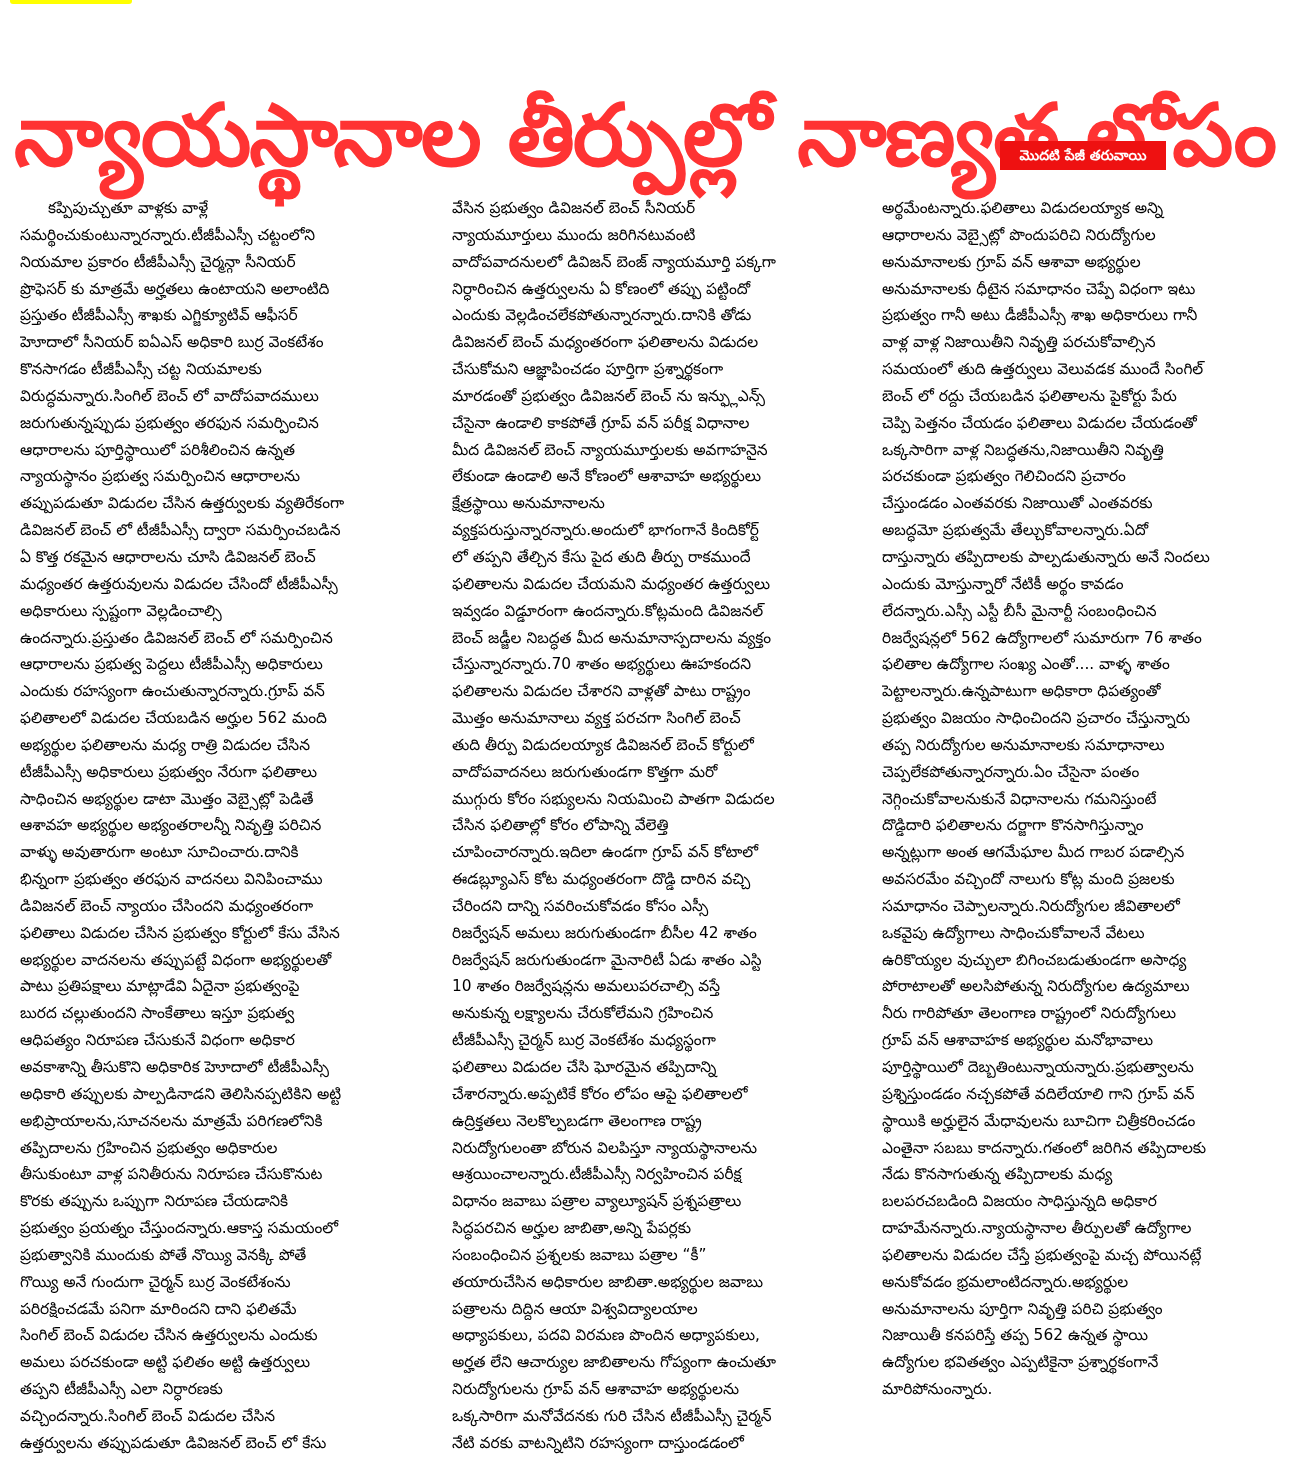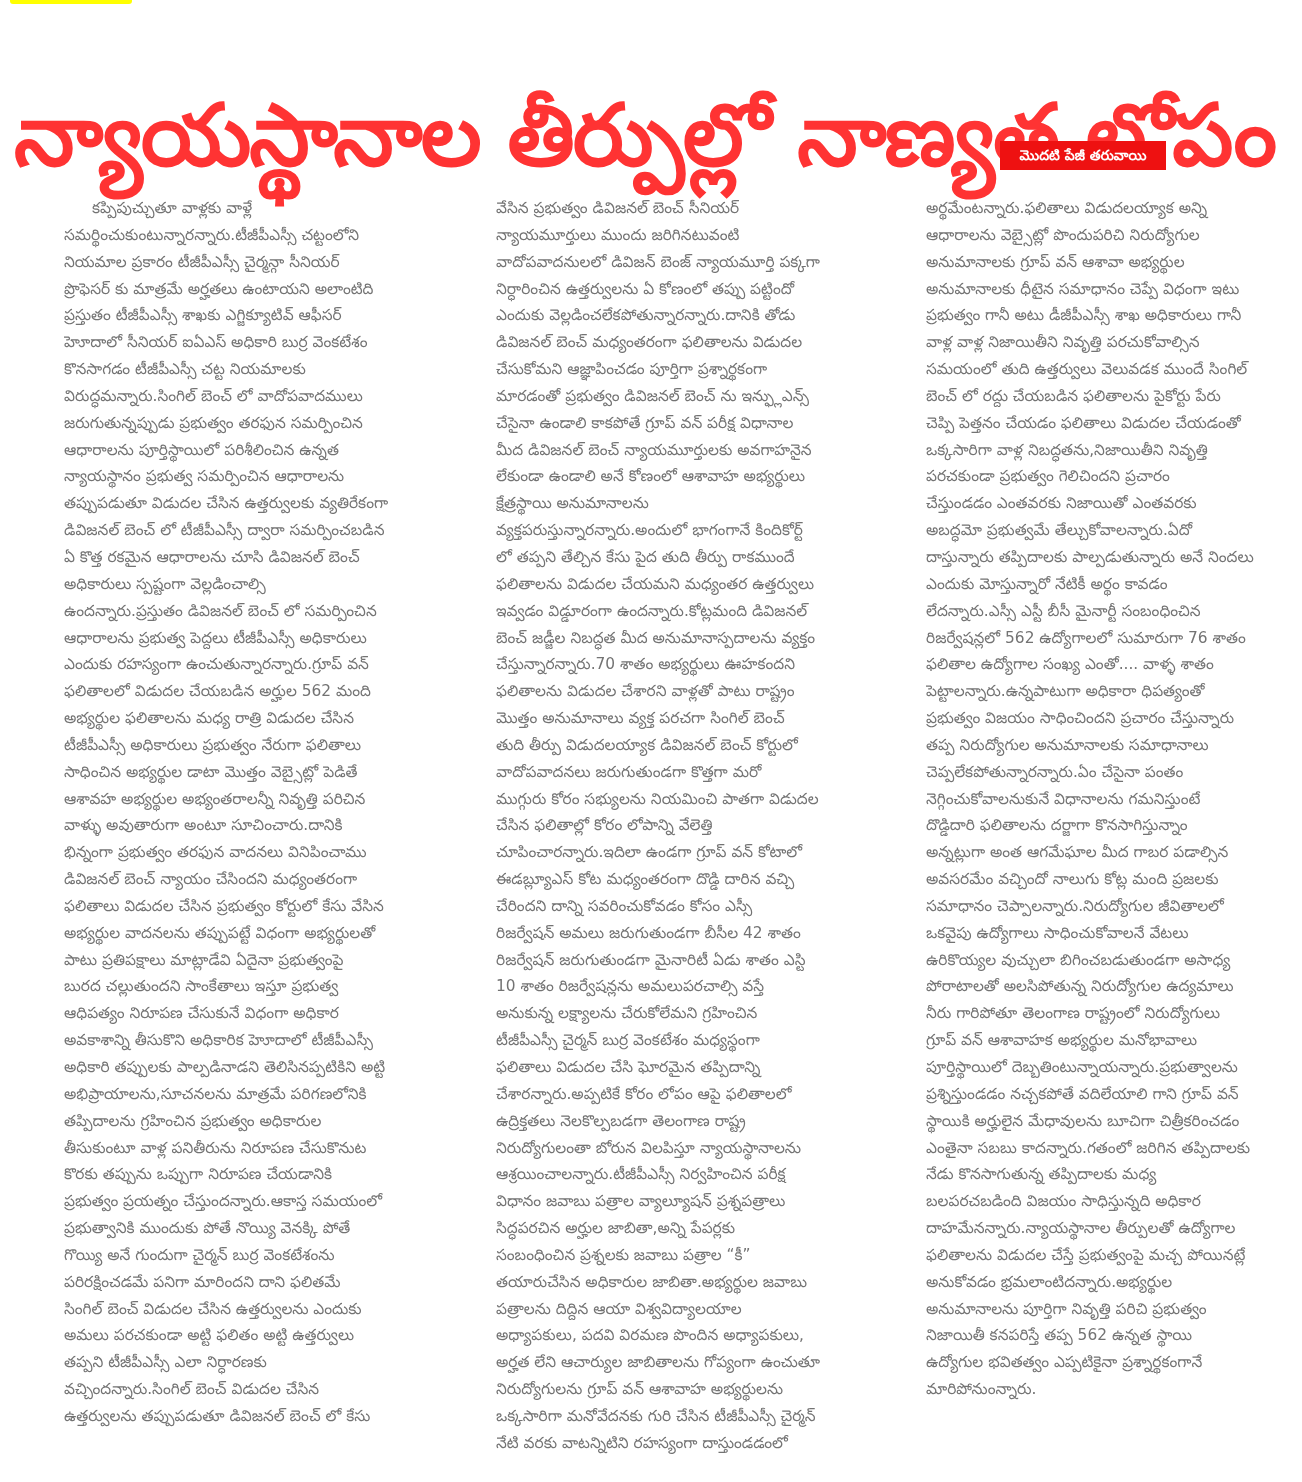--- a/index.html
+++ b/index.html
@@ -1,21 +1,21 @@
 <!DOCTYPE html>
 <html><head>
 <meta charset="utf-8">
 <style>
   html, body { margin: 0; padding: 0; background: #ffffff; }
   body { width: 1302px; height: 1482px; position: relative; overflow: hidden; font-family: "DejaVu Sans", sans-serif; color: #1a1a1a; }
   .top-tag { position: absolute; left: 10px; top: 0; width: 122px; height: 4px; background: #ffff00; border-radius: 0 0 3px 3px; }
   .headline { position: absolute; left: 14px; top: 22px; width: 1280px; text-align: center; color: #ff3333; font-family: "DejaVu Sans", sans-serif; font-weight: bold; font-size: 86px; line-height: 110px; letter-spacing: -2px; white-space: nowrap; }
   .continued { position: absolute; left: 1000px; top: 141px; width: 166px; height: 29px; background: #ee1111; color: #ffffff; font-family: "DejaVu Sans", sans-serif; font-size: 14px; font-weight: bold; line-height: 29px; text-align: center; }
   .columns { position: absolute; top: 195px; left: 0; width: 1302px; height: 1280px; }
-  .col { position: absolute; top: 0; font-family: "DejaVu Sans", sans-serif; font-size: 15.4px; line-height: 26.85px; color: #737373; margin-left: 44px; }
+  .col { position: absolute; top: 0; font-family: "DejaVu Sans", sans-serif; font-size: 15.4px; line-height: 26.85px; color: #000000; }
   .col1 { left: 20px; width: 410px; }
   .col2 { left: 452px; width: 410px; }
   .col3 { left: 882px; width: 412px; }
   .line { display: block; white-space: nowrap; overflow: hidden; }
   .indent { padding-left: 28px; }
 </style>
 </head>
 <body>
 
 <div class="top-tag" style="background: rgb(255, 255, 0);"></div>
@@ -33,20 +33,21 @@
       <span class="line">ప్రస్తుతం టీజీపీఎస్సీ శాఖకు ఎగ్జిక్యూటివ్ ఆఫీసర్</span>
       <span class="line">హెూదాలో సీనియర్ ఐఏఎస్ అధికారి బుర్ర వెంకటేశం</span>
       <span class="line">కొనసాగడం టీజీపీఎస్సీ చట్ట నియమాలకు</span>
       <span class="line">విరుద్ధమన్నారు.సింగిల్ బెంచ్ లో వాదోపవాదములు</span>
       <span class="line">జరుగుతున్నప్పుడు ప్రభుత్వం తరఫున సమర్పించిన</span>
       <span class="line">ఆధారాలను పూర్తిస్థాయిలో పరిశీలించిన ఉన్నత</span>
       <span class="line">న్యాయస్థానం ప్రభుత్వ సమర్పించిన ఆధారాలను</span>
       <span class="line">తప్పుపడుతూ విడుదల చేసిన ఉత్తర్వులకు వ్యతిరేకంగా</span>
       <span class="line">డివిజనల్ బెంచ్ లో టీజీపీఎస్సీ ద్వారా సమర్పించబడిన</span>
       <span class="line">ఏ కొత్త రకమైన ఆధారాలను చూసి డివిజనల్ బెంచ్</span>
+      <span class="line">మధ్యంతర ఉత్తరువులను విడుదల చేసిందో టీజీపీఎస్సీ</span>
       <span class="line">అధికారులు స్పష్టంగా వెల్లడించాల్సి</span>
       <span class="line">ఉందన్నారు.ప్రస్తుతం డివిజనల్ బెంచ్ లో సమర్పించిన</span>
       <span class="line">ఆధారాలను ప్రభుత్వ పెద్దలు టీజీపీఎస్సీ అధికారులు</span>
       <span class="line">ఎందుకు రహస్యంగా ఉంచుతున్నారన్నారు.గ్రూప్ వన్</span>
       <span class="line">ఫలితాలలో విడుదల చేయబడిన అర్హుల 562 మంది</span>
       <span class="line">అభ్యర్థుల ఫలితాలను మధ్య రాత్రి విడుదల చేసిన</span>
       <span class="line">టీజీపీఎస్సీ అధికారులు ప్రభుత్వం నేరుగా ఫలితాలు</span>
       <span class="line">సాధించిన అభ్యర్థుల డాటా మొత్తం వెబ్సైట్లో పెడితే</span>
       <span class="line">ఆశావహ అభ్యర్థుల అభ్యంతరాలన్నీ నివృత్తి పరిచిన</span>
       <span class="line">వాళ్ళు అవుతారుగా అంటూ సూచించారు.దానికి</span>

